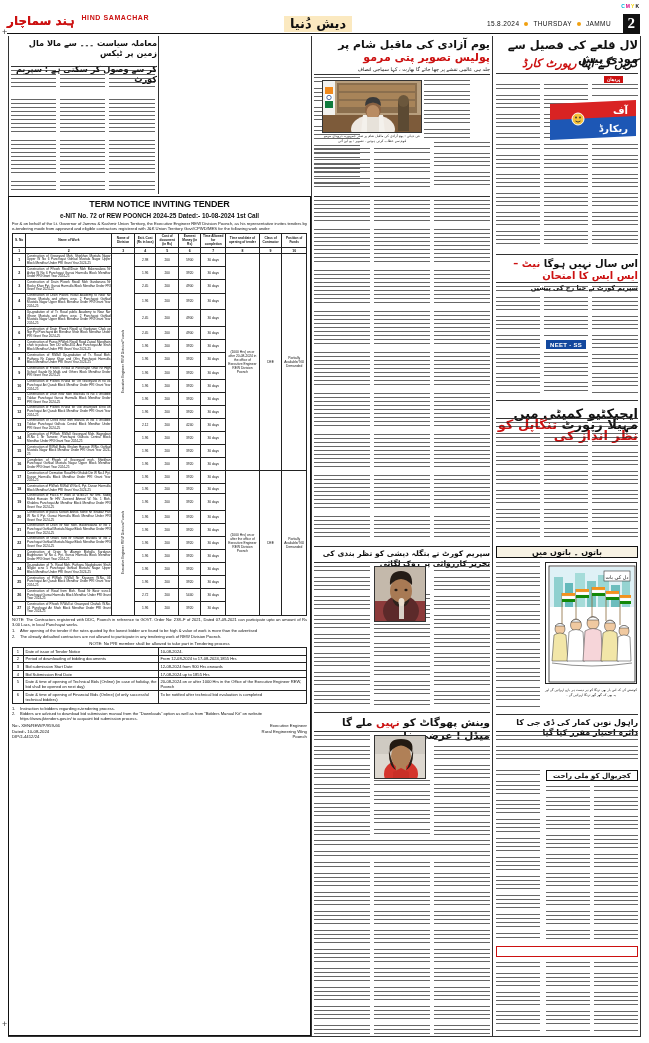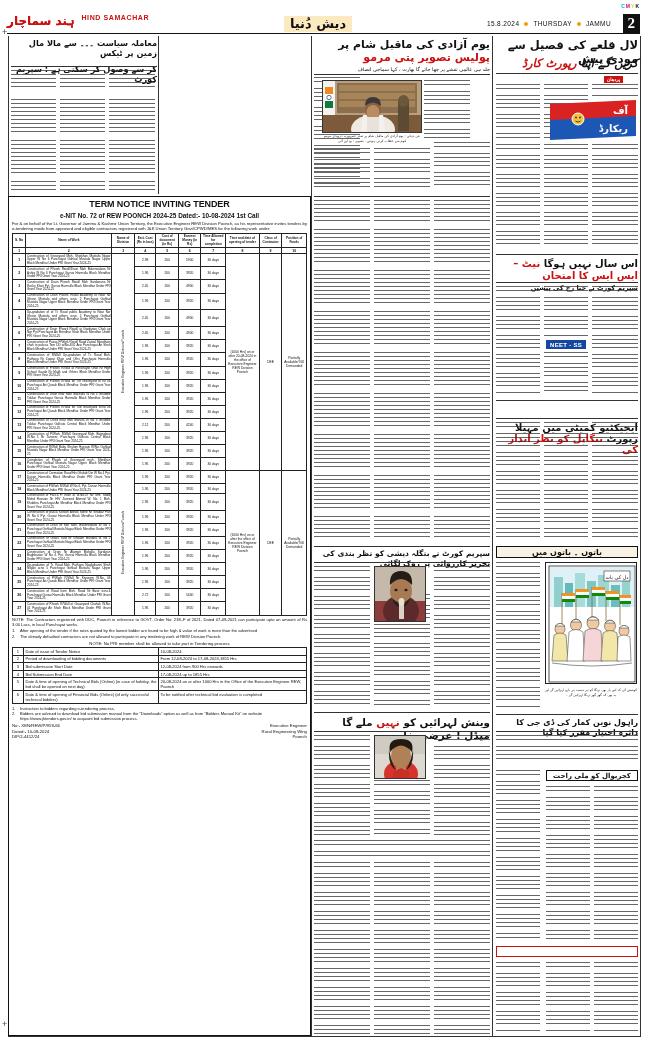--- a/index.html
+++ b/index.html
@@ -251,21 +251,21 @@
     <div class="hrule" style="left:496px;top:282px;width:142px"></div>
     <div class="faux dense" style="position:absolute;left:496px;top:286px;width:44px;height:108px;"></div>
     <div class="faux dense" style="position:absolute;left:544px;top:286px;width:44px;height:50px;"></div>
     <div class="bluetag" style="left:546px;top:340px;">NEET - SS</div>
     <div class="faux dense" style="position:absolute;left:544px;top:352px;width:44px;height:42px;"></div>
     <div class="faux dense" style="position:absolute;left:592px;top:286px;width:46px;height:108px;"></div>
   </div>
 
   <div>
     <div class="hrule" style="left:496px;top:400px;width:142px"></div>
-    <div class="u-head" style="position:absolute;left:496px;top:422px;width:142px;font-size:10px;text-align:right;line-height:11px;">
+    <div class="u-head" style="position:absolute;left:496px;top:408px;width:142px;font-size:13px;text-align:right;line-height:11px;">
       <span>ایجیکٹیو کمیٹی میں مہیلا رپورٹ </span><span class="red">تنگاپل کو نظر انداز کی</span>
     </div>
     <div class="hrule" style="left:496px;top:418px;width:142px"></div>
     <div class="faux dense" style="position:absolute;left:496px;top:422px;width:44px;height:118px;"></div>
     <div class="faux dense" style="position:absolute;left:544px;top:422px;width:44px;height:118px;"></div>
     <div class="faux dense" style="position:absolute;left:592px;top:422px;width:46px;height:118px;"></div>
   </div>
 
   <div>
     <div class="hrule" style="left:314px;top:196px;width:176px"></div>
@@ -295,21 +295,21 @@
         <ellipse cx="31" cy="23" rx="1.6" ry="1.3" fill="#241c16"></ellipse>
         <rect x="24" y="36" width="5" height="16" fill="#d8d2c8"></rect>
         <ellipse cx="26.5" cy="35" rx="3" ry="4" fill="#eadfcf"></ellipse>
       </svg>
     </div>
   </div>
 
   <div>
     <div class="hrule" style="left:314px;top:712px;width:176px"></div>
     <div class="u-head" style="position:absolute;left:314px;top:716px;width:176px;font-size:10.4px;text-align:right;line-height:13px;">
-      <span>وینش لہرائیں کو</span>
+      <span>وینش پھوگاٹ کو</span>
       <span class="red">نہیں</span>
       <span>ملے گا میڈل ! عرضی خارج</span>
     </div>
     <div class="hrule" style="left:314px;top:731px;width:176px"></div>
     <div class="faux dense" style="position:absolute;left:314px;top:735px;width:56px;height:100px;"></div>
     <div class="faux dense" style="position:absolute;left:374px;top:780px;width:56px;height:55px;"></div>
     <div class="faux dense" style="position:absolute;left:434px;top:735px;width:56px;height:100px;"></div>
 
     <div class="photo" style="left:374px;top:735px;width:52px;height:44px;border:0.6px solid #333;">
       <svg width="52" height="44" viewBox="0 0 52 44">

